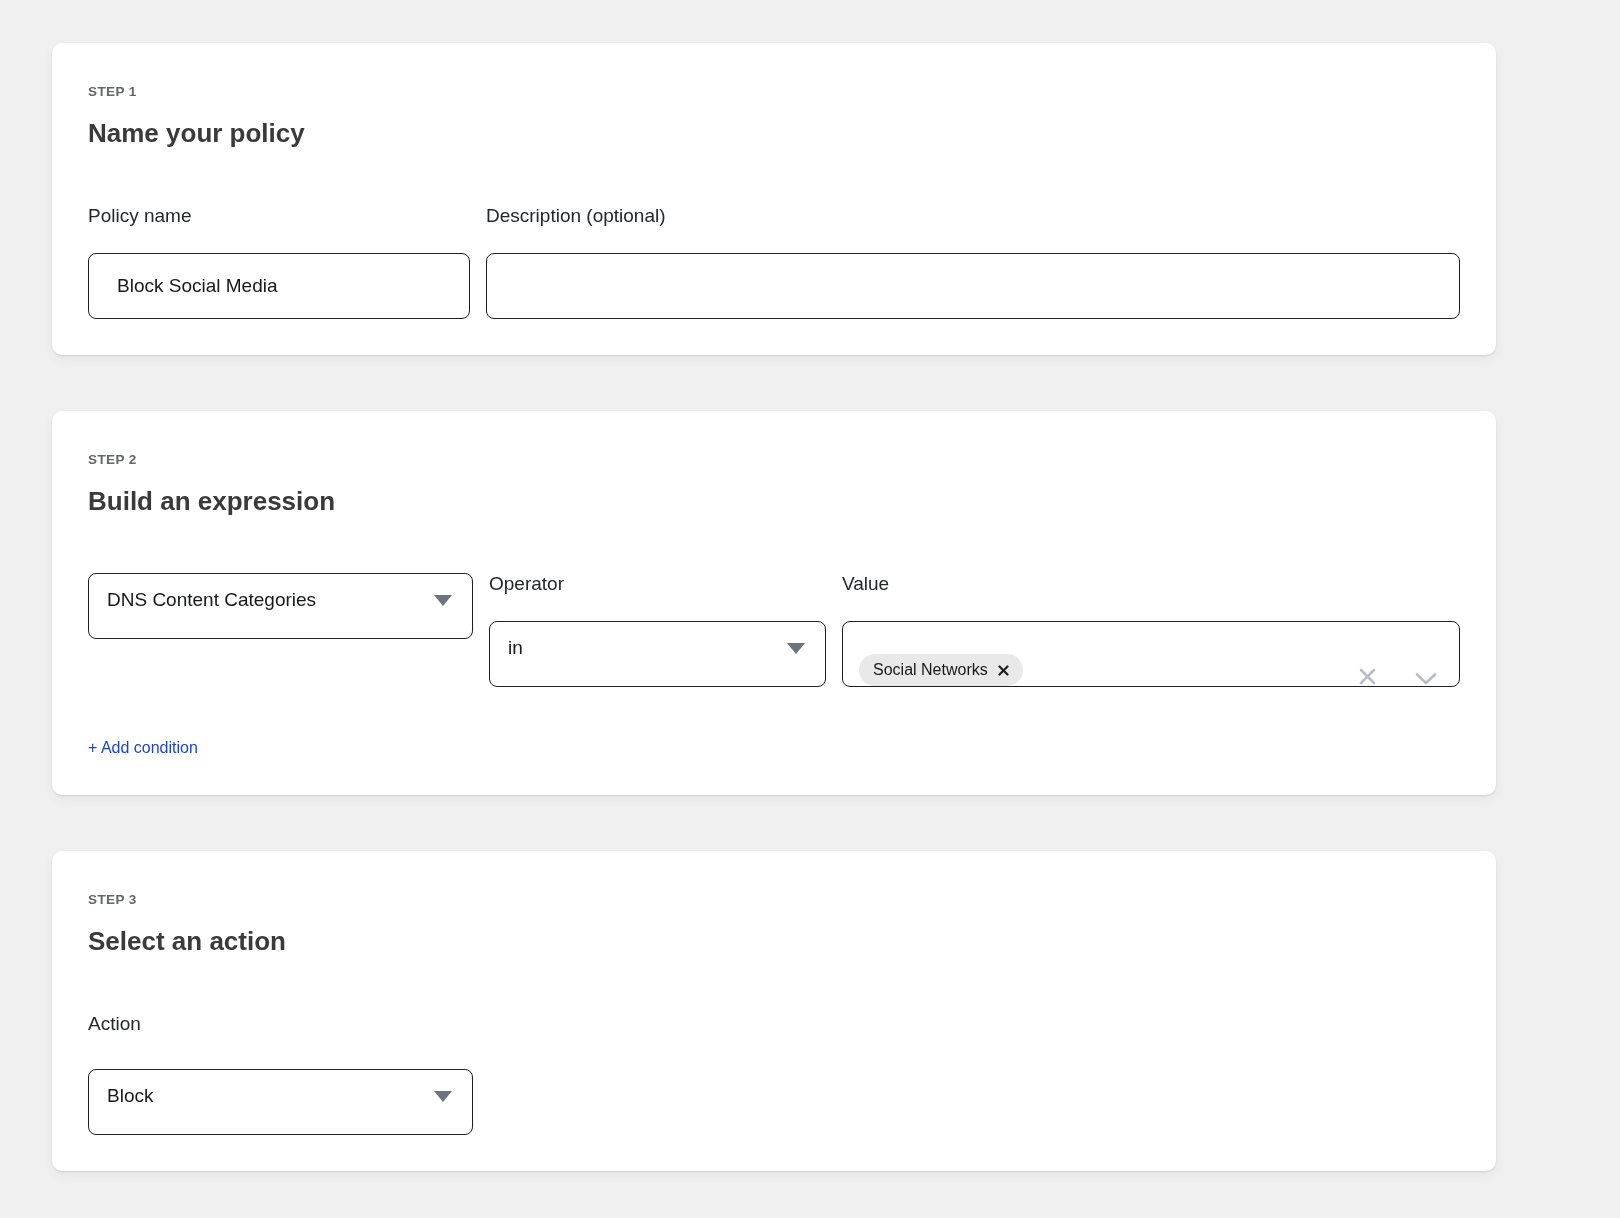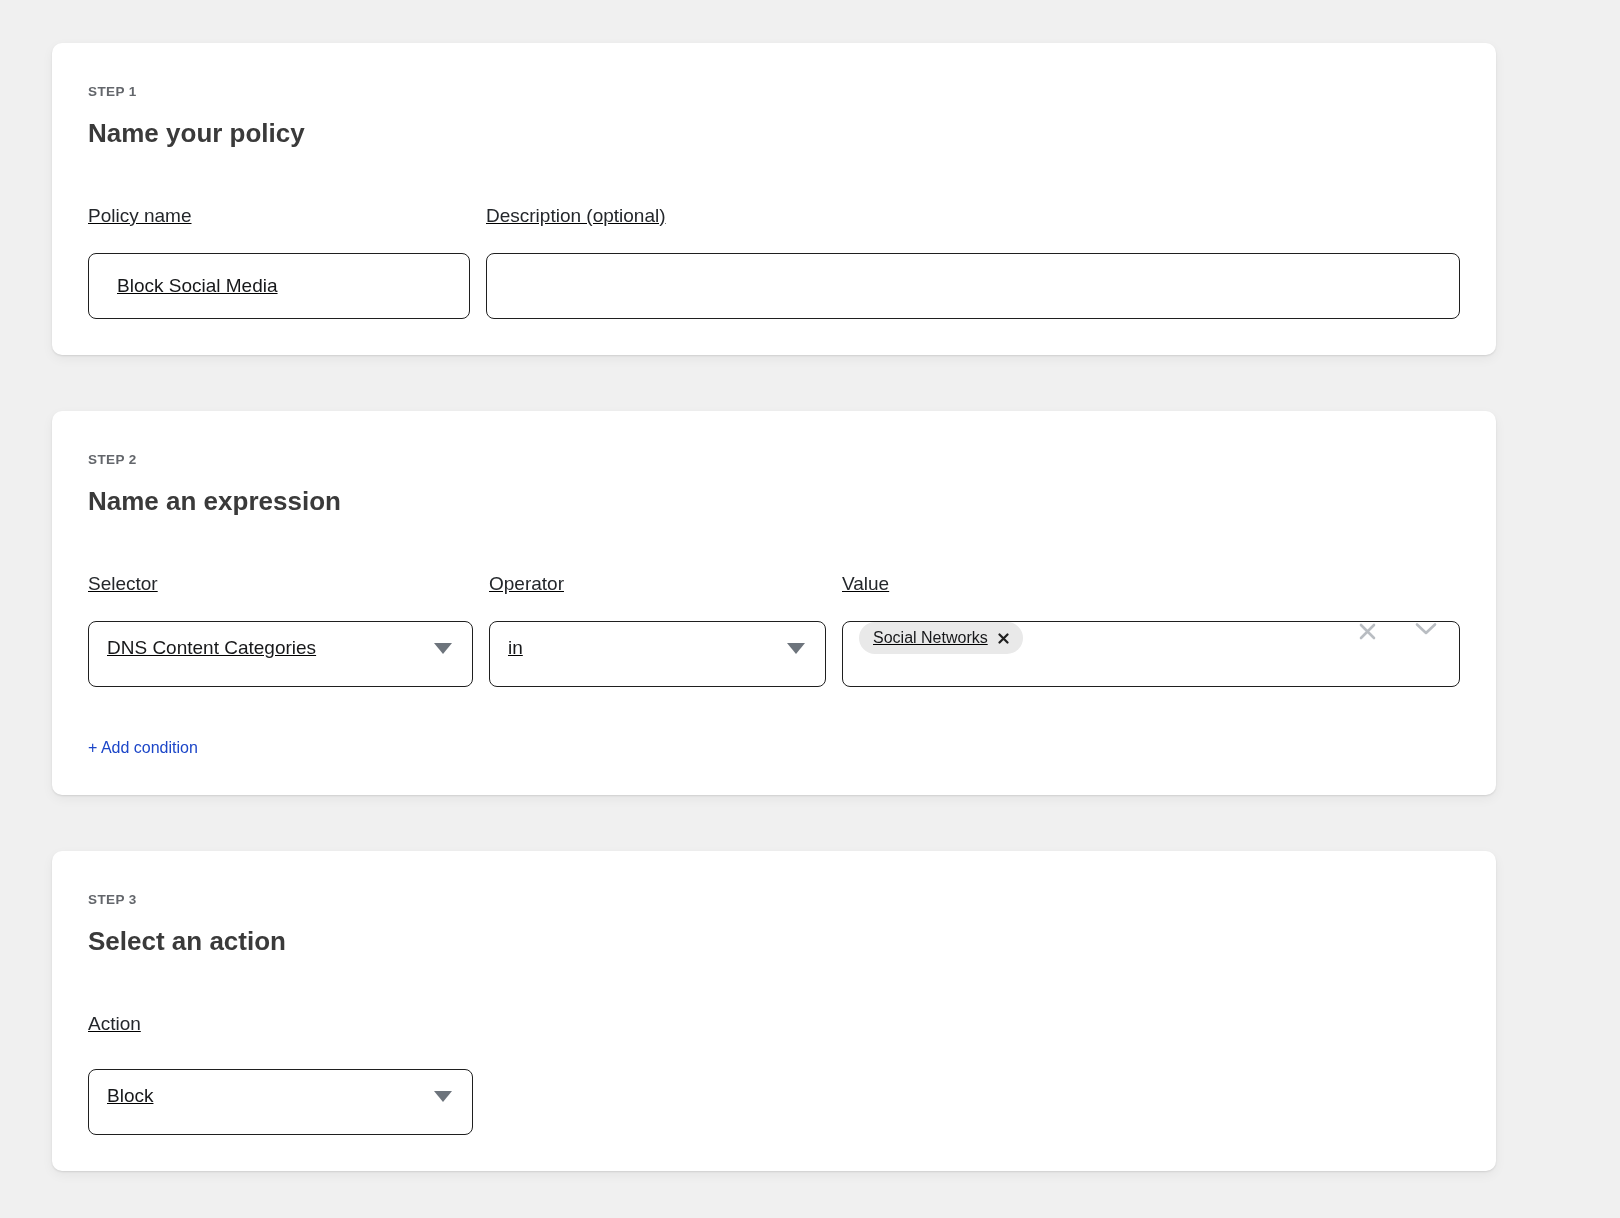--- a/index.html
+++ b/index.html
@@ -40,21 +40,21 @@
     line-height: 30px;
     font-weight: 700;
     color: #3a3a3a;
   }
 
   .field-row {
     display: flex;
     gap: 16px;
     margin-top: 57px;
   }
-  .field { display: flex; flex-direction: column; text-decoration: underline; }
+  .field { display: flex; flex-direction: column; }
   .field-label {
     font-size: 19px;
     line-height: 22px;
     color: #24272b;
     margin-bottom: 26px;
   }
 
   .col-name     { width: 382px; }
   .col-desc     { flex: 1; min-width: 0; }
   .col-selector { width: 385px; }
@@ -90,21 +90,21 @@
   .caret-down {
     width: 0; height: 0;
     border-left: 9px solid transparent;
     border-right: 9px solid transparent;
     border-top: 11px solid #6d747c;
     flex: none;
   }
 
   .multi-select {
     display: flex;
-    align-items: flex-start;
+    align-items: flex-end;
     padding: 0 22px 0 16px;
     cursor: pointer;
   }
   .pill {
     display: inline-flex;
     align-items: center;
     gap: 10px;
     height: 32px;
     padding: 0 14px;
     border-radius: 16px;
@@ -144,24 +144,23 @@
       </div>
       <div class="field col-desc">
         <span class="field-label">Description (optional)</span>
         <input type="text" class="text-input" value="" style="">
       </div>
     </div>
   </section>
 
   <section class="card">
     <div class="step-label">STEP 2</div>
-    <h2 class="card-title">Name an expression</h2>
+    <h2 class="card-title">Build an expression</h2>
     <div class="field-row">
       <div class="field col-selector">
-        <span class="field-label">Selector</span>
         <div class="select-box">
           <span>DNS Content Categories</span>
           <span class="caret-down"></span>
         </div>
       </div>
       <div class="field col-operator">
         <span class="field-label">Operator</span>
         <div class="select-box">
           <span>in</span>
           <span class="caret-down"></span>

